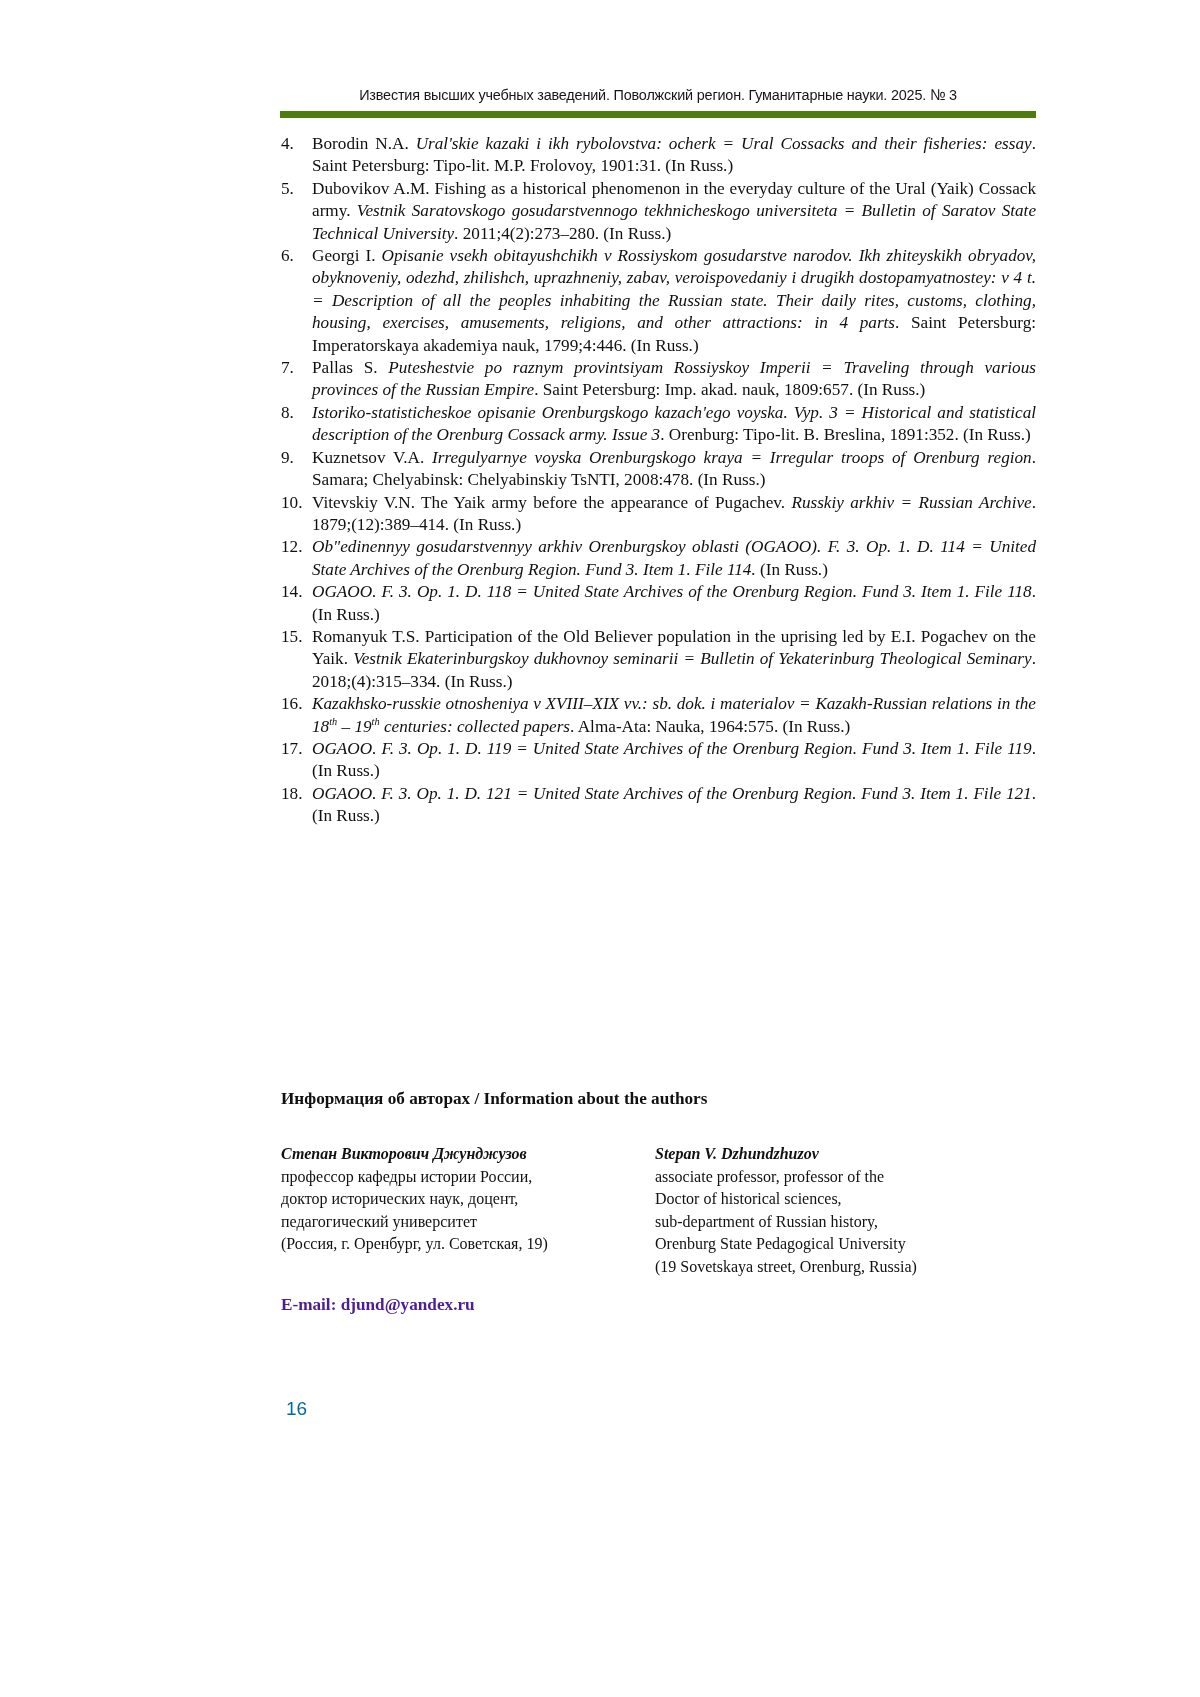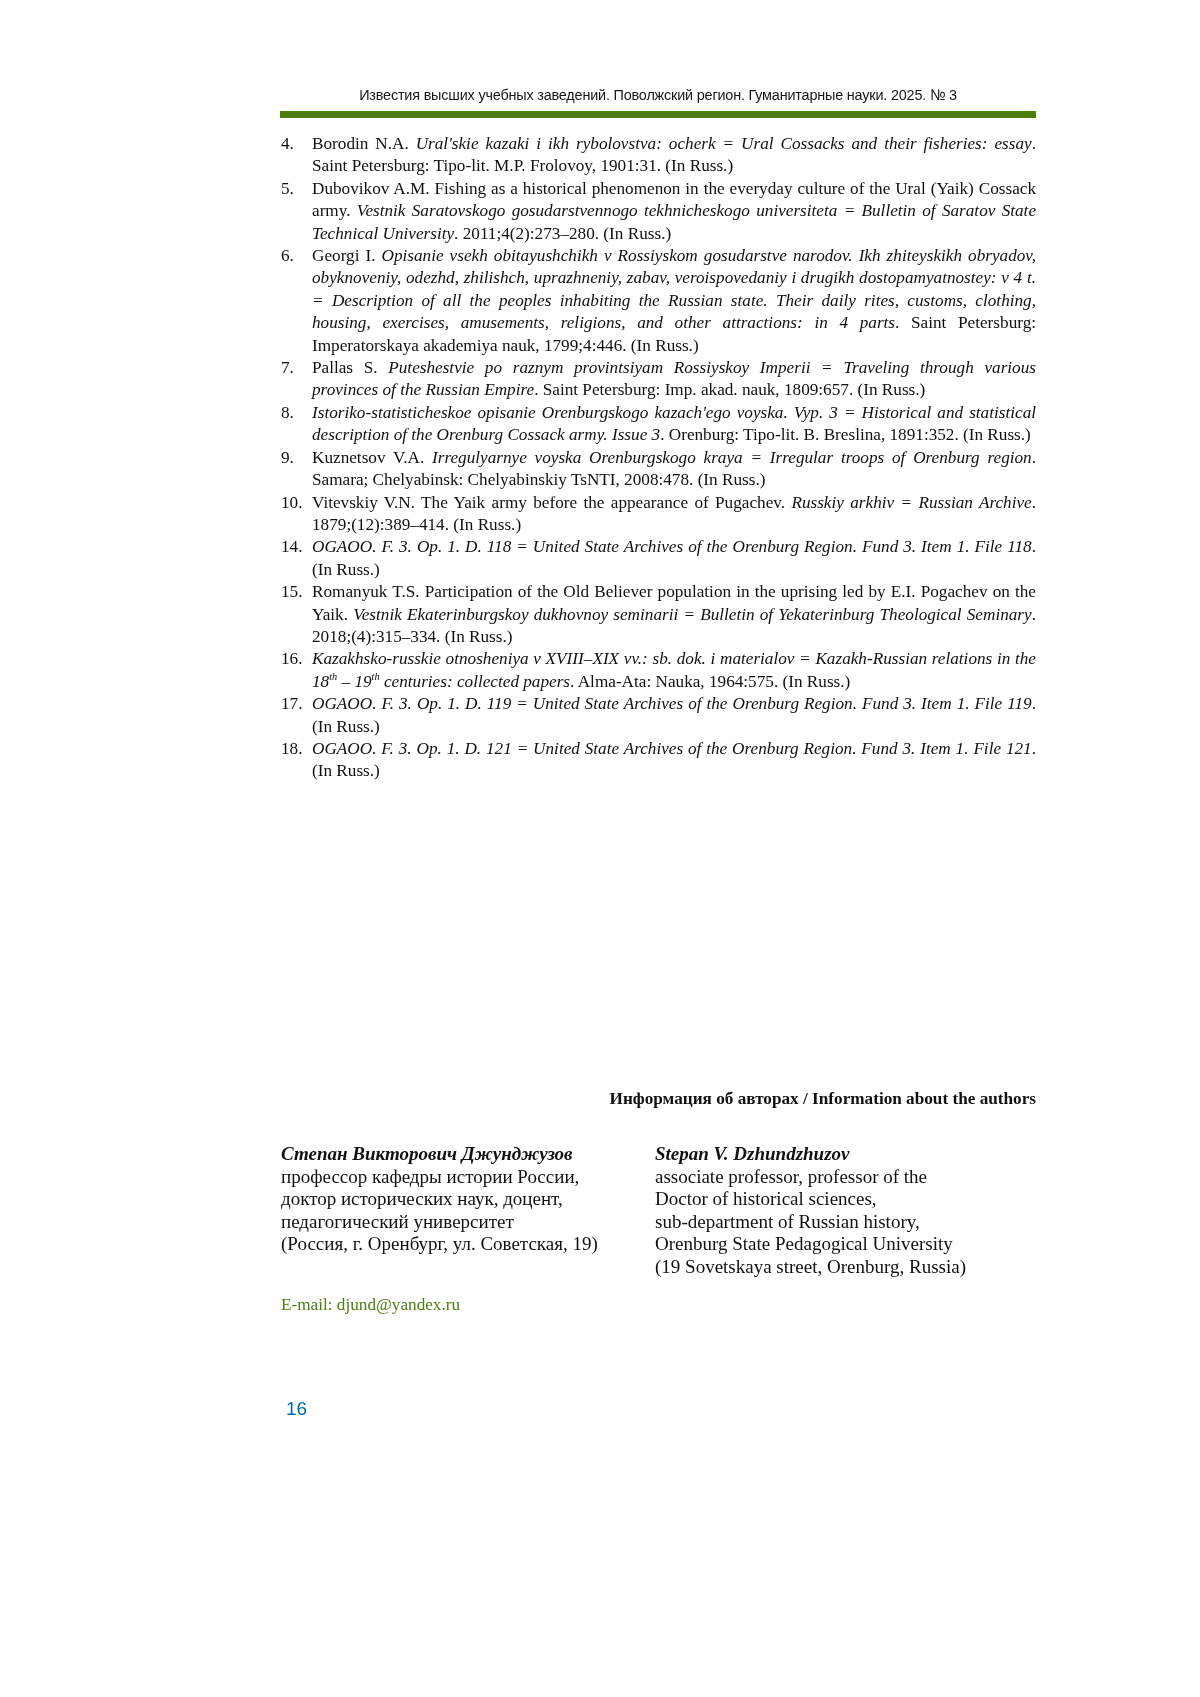--- a/index.html
+++ b/index.html
@@ -60,47 +60,48 @@
   }
   
   .authors-title {
     position: absolute;
     left: 281px;
     top: 1089px;
     width: 755px;
     margin: 0;
     font-size: 17.2px;
     font-weight: bold;
-    text-align: right;
+    text-align: left;
     color: #101010;
   }
   .authors {
     position: absolute;
     left: 281px;
     top: 1143px;
     width: 755px;
     height: 145px;
-    font-size: 19px;
+    font-size: 16px;
     line-height: 22.6px;
   }
   .author-col { position: absolute; top: 0; }
   .author-col-ru { left: 0; width: 365px; }
   .author-col-en { left: 374px; width: 385px; }
   .author-name {
     font-weight: bold;
     font-style: italic;
     white-space: nowrap;
   }
   .author-line { white-space: nowrap; }
   .email {
     position: absolute;
     left: 281px;
     top: 1295px;
     font-size: 17.2px;
-    color: #4d7c0f;
+    color: #4c1d95;
+    font-weight: bold;
   }
   .page-number {
     position: absolute;
     left: 286px;
     top: 1398px;
     font-family: "Liberation Sans", sans-serif;
     font-size: 19px;
     color: #0369a1;
   }
 </style>
@@ -114,20 +115,21 @@
   </header>
 
   <main class="refs">
       <div class="ref-item"><span class="ref-num">4.</span><span>Borodin N.A. </span><span class="it">Ural'skie kazaki i ikh rybolovstva: ocherk = Ural Cossacks and their fisheries: essay</span><span>. Saint Petersburg: Tipo-lit. M.P. Frolovoy, 1901:31. (In Russ.)</span></div>
       <div class="ref-item"><span class="ref-num">5.</span><span>Dubovikov A.M. Fishing as a historical phenomenon in the everyday culture of the Ural (Yaik) Cossack army. </span><span class="it">Vestnik Saratovskogo gosudarstvennogo tekhnicheskogo universiteta = Bulletin of Saratov State Technical University</span><span>. 2011;4(2):273–280. (In Russ.)</span></div>
       <div class="ref-item"><span class="ref-num">6.</span><span>Georgi I. </span><span class="it">Opisanie vsekh obitayushchikh v Rossiyskom gosudarstve narodov. Ikh zhiteyskikh obryadov, obyknoveniy, odezhd, zhilishch, uprazhneniy, zabav, veroispovedaniy i drugikh dostopamyatnostey: v 4 t. = Description of all the peoples inhabiting the Russian state. Their daily rites, customs, clothing, housing, exercises, amusements, religions, and other attractions: in 4 parts</span><span>. Saint Petersburg: Imperatorskaya akademiya nauk, 1799;4:446. (In Russ.)</span></div>
       <div class="ref-item"><span class="ref-num">7.</span><span>Pallas S. </span><span class="it">Puteshestvie po raznym provintsiyam Rossiyskoy Imperii = Traveling through various provinces of the Russian Empire</span><span>. Saint Petersburg: Imp. akad. nauk, 1809:657. (In Russ.)</span></div>
       <div class="ref-item"><span class="ref-num">8.</span><span class="it">Istoriko-statisticheskoe opisanie Orenburgskogo kazach'ego voyska. Vyp. 3 = Historical and statistical description of the Orenburg Cossack army. Issue 3</span><span>. Orenburg: Tipo-lit. B. Breslina, 1891:352. (In Russ.)</span></div>
       <div class="ref-item"><span class="ref-num">9.</span><span>Kuznetsov V.A. </span><span class="it">Irregulyarnye voyska Orenburgskogo kraya = Irregular troops of Orenburg region</span><span>. Samara; Chelyabinsk: Chelyabinskiy TsNTI, 2008:478. (In Russ.)</span></div>
       <div class="ref-item"><span class="ref-num">10.</span><span>Vitevskiy V.N. The Yaik army before the appearance of Pugachev. </span><span class="it">Russkiy arkhiv = Russian Archive</span><span>. 1879;(12):389–414. (In Russ.)</span></div>
+      <div class="ref-item"><span class="ref-num">12.</span><span class="it">Ob"edinennyy gosudarstvennyy arkhiv Orenburgskoy oblasti (OGAOO). F. 3. Op. 1. D. 114 = United State Archives of the Orenburg Region. Fund 3. Item 1. File 114.</span><span> (In Russ.)</span></div>
       <div class="ref-item"><span class="ref-num">14.</span><span class="it">OGAOO. F. 3. Op. 1. D. 118 = United State Archives of the Orenburg Region. Fund 3. Item 1. File 118</span><span>. (In Russ.)</span></div>
       <div class="ref-item"><span class="ref-num">15.</span><span>Romanyuk T.S. Participation of the Old Believer population in the uprising led by E.I. Pogachev on the Yaik. </span><span class="it">Vestnik Ekaterinburgskoy dukhovnoy seminarii = Bulletin of Yekaterinburg Theological Seminary</span><span>. 2018;(4):315–334. (In Russ.)</span></div>
       <div class="ref-item"><span class="ref-num">16.</span><span class="it">Kazakhsko-russkie otnosheniya v XVIII–XIX vv.: sb. dok. i materialov = Kazakh-Russian relations in the 18</span><sup class="it">th</sup><span class="it"> – 19</span><sup class="it">th</sup><span class="it"> centuries: collected papers</span><span>. Alma-Ata: Nauka, 1964:575. (In Russ.)</span></div>
       <div class="ref-item"><span class="ref-num">17.</span><span class="it">OGAOO. F. 3. Op. 1. D. 119 = United State Archives of the Orenburg Region. Fund 3. Item 1. File 119</span><span>. (In Russ.)</span></div>
       <div class="ref-item"><span class="ref-num">18.</span><span class="it">OGAOO. F. 3. Op. 1. D. 121 = United State Archives of the Orenburg Region. Fund 3. Item 1. File 121</span><span>. (In Russ.)</span></div>
     </main>
 
   <h2 class="authors-title">Информация об авторах / Information about the authors</h2>
 
   <section class="authors">

